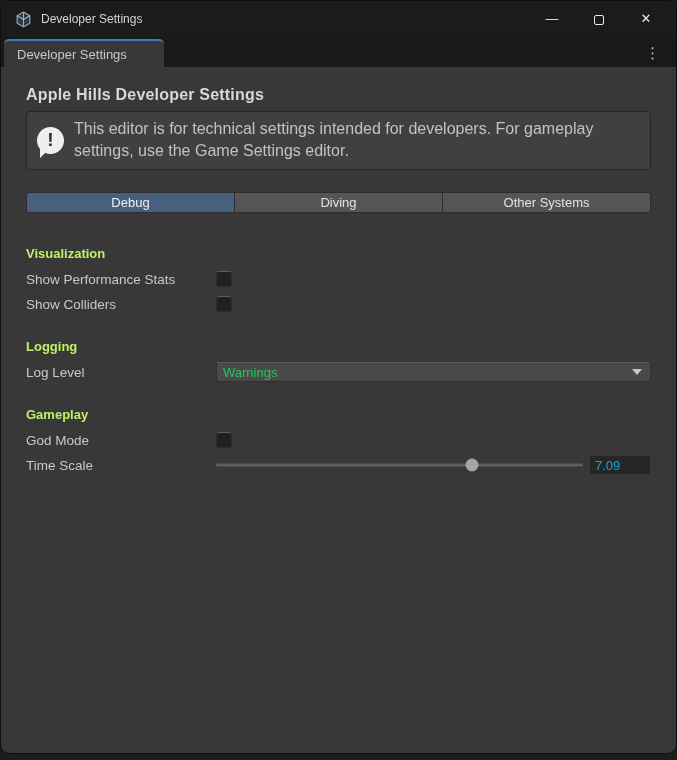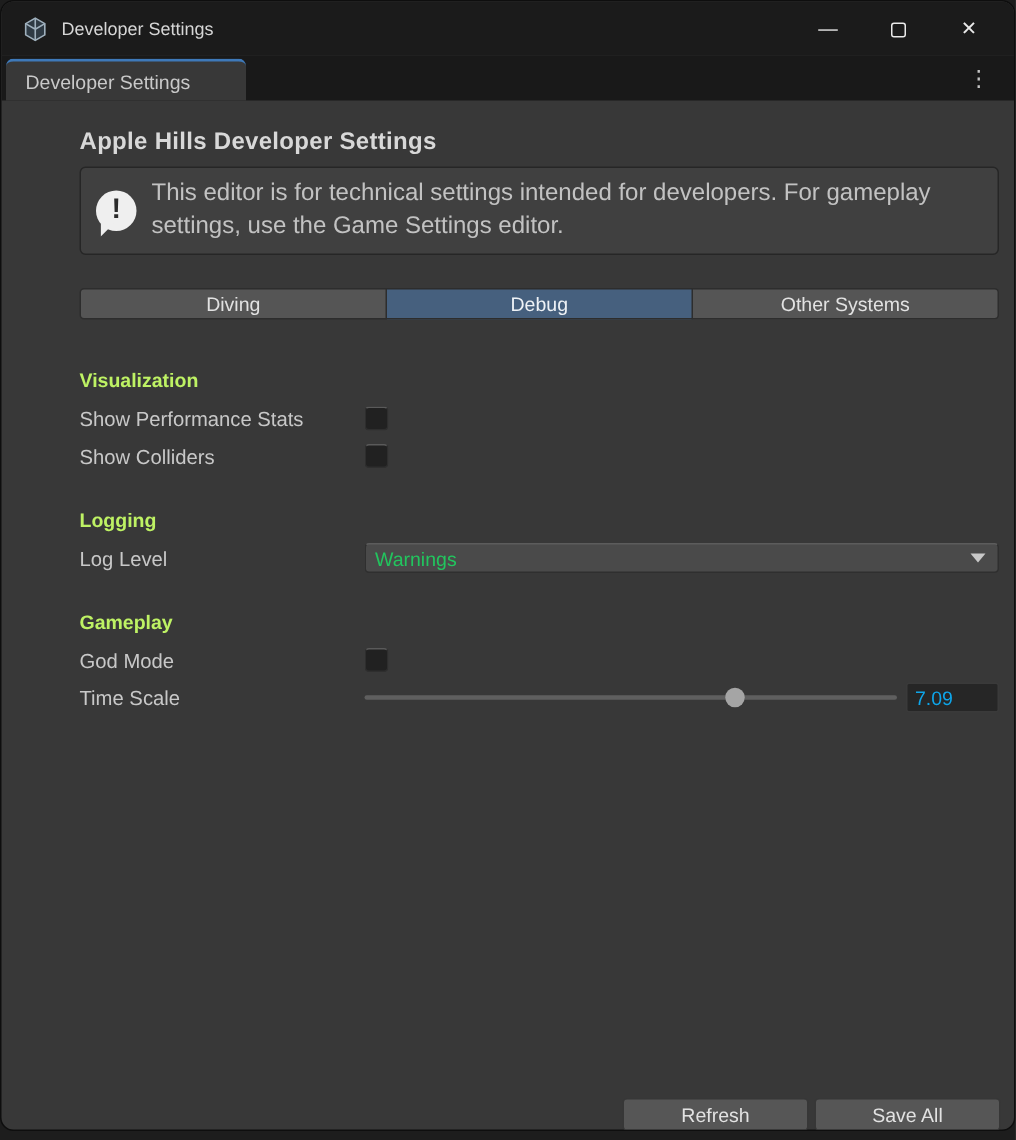--- a/index.html
+++ b/index.html
@@ -33,21 +33,21 @@
     display:flex; align-items:flex-end; justify-content:space-between;
   }
   .tab {
     margin-left:3px; width:160px; height:28px; background:#383838;
     border-top:2px solid #3e79b9; border-radius:5px 5px 0 0;
     display:flex; align-items:center; padding-left:13px;
     font-size:13px; color:#c9c9c9;
   }
   .tab-menu { align-self:center; color:#c4c4c4; font-size:15px; padding:2px 6px; margin-right:10px; line-height:1; cursor:default; }
   
-  .content { position:relative; height:688px; padding:0 10px;margin-left:42px; }
+  .content { position:relative; height:688px; padding:0 25px; }
   .page-title { padding-top:19px; font-size:16px; font-weight:bold; color:#d8d8d8; letter-spacing:0.2px; }
   .helpbox {
     margin-top:7px; background:#404040; border:1px solid #262626; border-radius:4px;
     display:flex; align-items:center; gap:10px; padding:6px 10px; min-height:44px;
   }
   .help-icon {
     position:relative; width:27px; height:27px; background:#efefef; border-radius:50%;
     flex:0 0 auto; display:flex; align-items:center; justify-content:center;
   }
   .help-icon::after {
@@ -140,22 +140,22 @@
     <div class="page-title">Apple Hills Developer Settings</div>
 
     <div class="helpbox">
       <span class="help-icon">
           <span class="excl">!</span>
         </span>
       <div class="help-text">This editor is for technical settings intended for developers. For gameplay settings, use the Game Settings editor.</div>
     </div>
 
     <div class="seg-toolbar">
+      <div class="seg selected">Debug</div>
       <div class="seg">Diving</div>
-      <div class="seg selected">Debug</div>
       <div class="seg">Other Systems</div>
     </div>
 
     <div class="section first">
       <div class="section-title">Visualization</div>
       <div class="row">
         <span class="label">Show Performance Stats</span>
         <span class="checkbox"></span>
       </div>
       <div class="row">
@@ -184,19 +184,15 @@
       <div class="row">
         <span class="label">Time Scale</span>
         <div class="slider">
           <div class="slider-track"></div>
           <div class="slider-handle" style="left: 69.7%;"></div>
         </div>
         <input class="value-field" value="7.09" style="">
       </div>
     </div>
 
-    <div class="footer">
-      <button class="btn">Refresh</button>
-      <button class="btn">Save All</button>
-    </div>
 
   </div>
 </div>
 
 </body></html>

